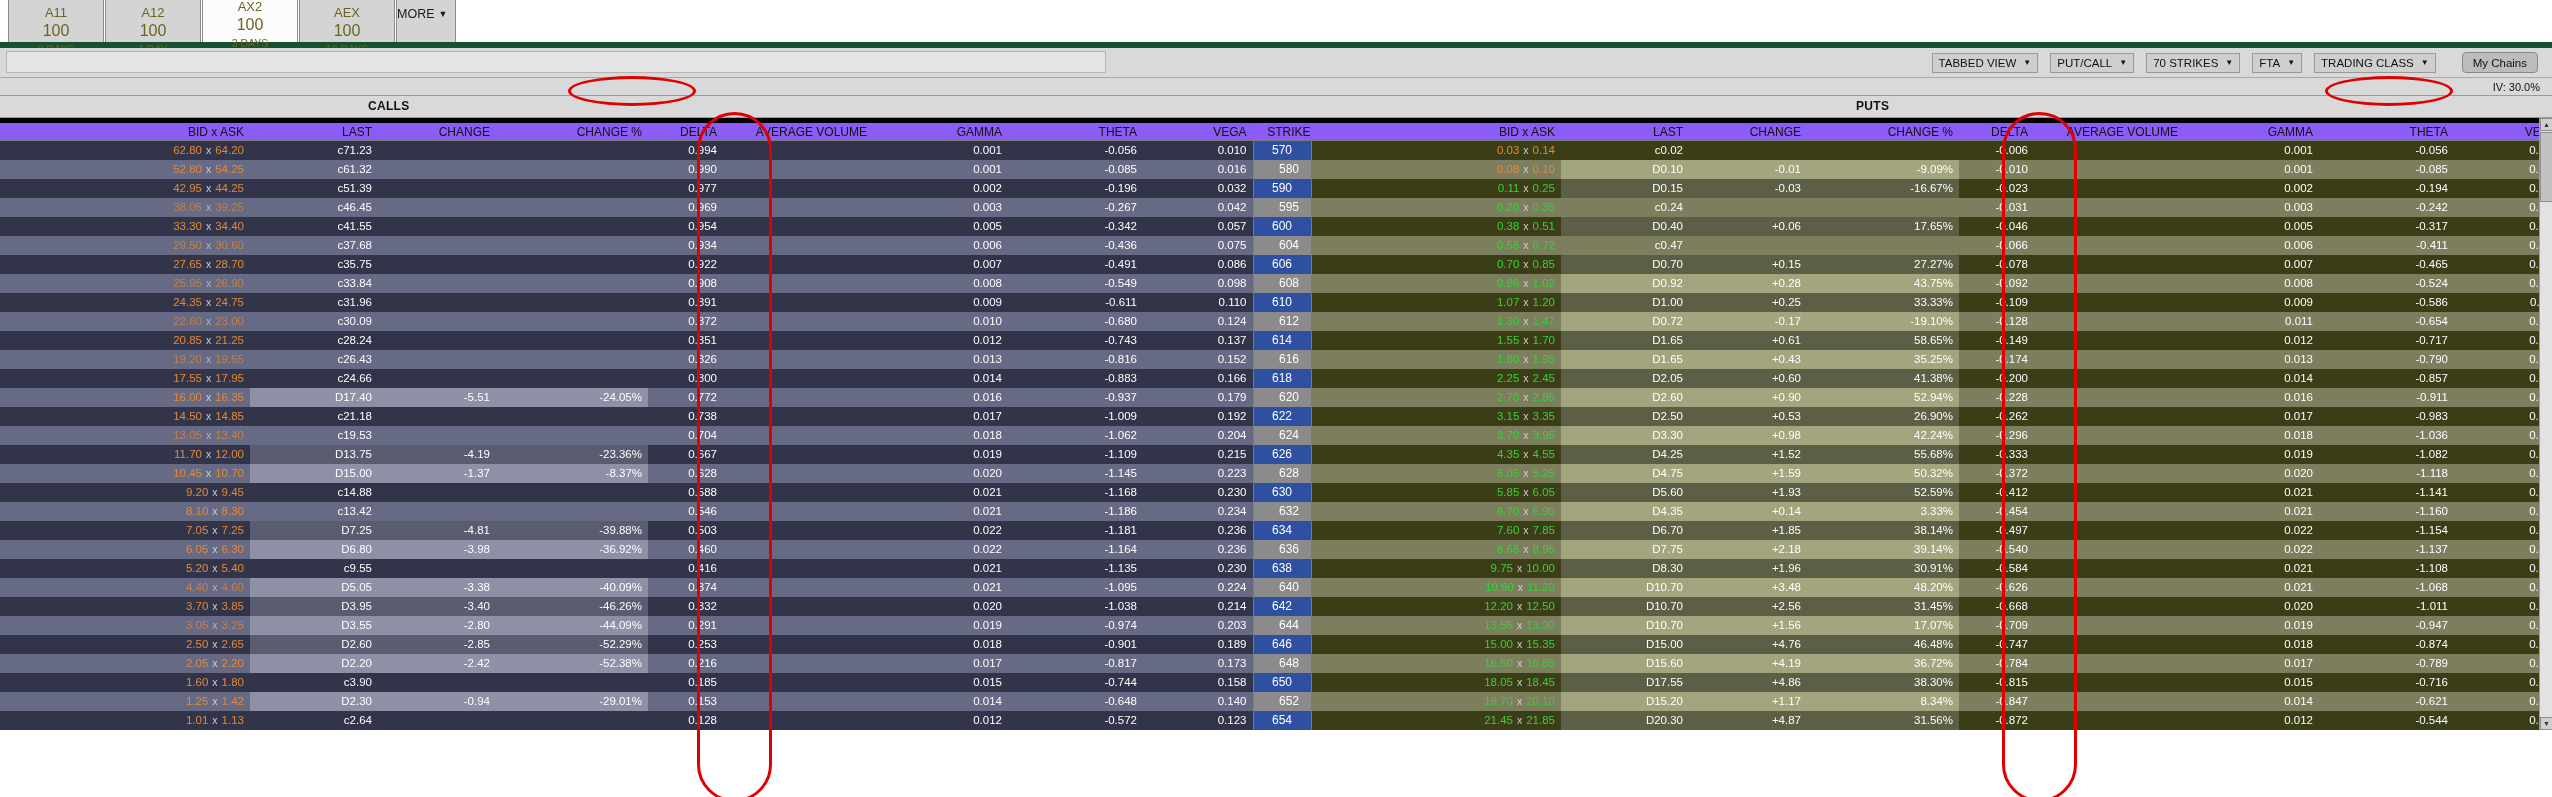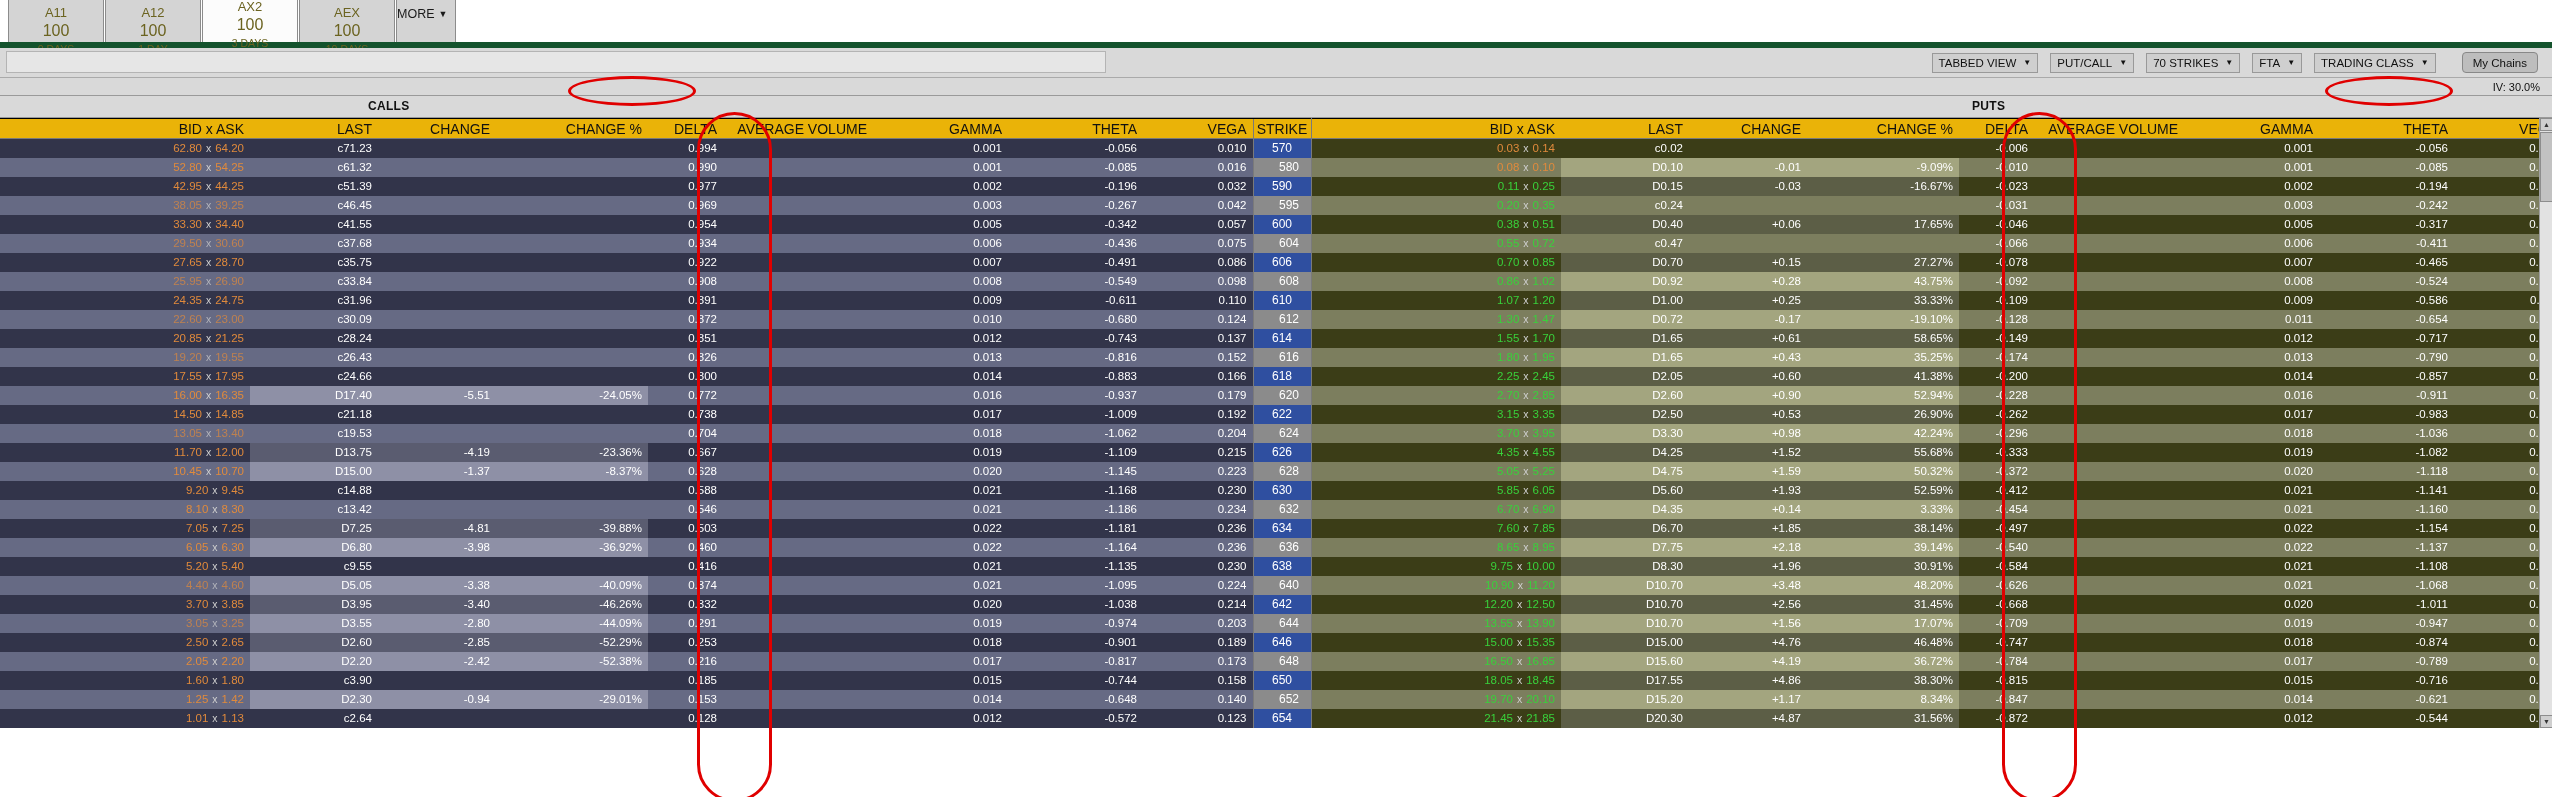--- a/index.html
+++ b/index.html
@@ -47,24 +47,24 @@
   .sectionbar { height:22px; background:#d9d9d9; position:relative;
     border-bottom:1px solid #9a9a9a; }
   .sectitle { position:absolute; top:3px; font-size:12px; font-weight:bold;
     color:#111; letter-spacing:.3px; }
   .ellipse { position:absolute; border:3px solid #e00000; border-radius:50%;
     pointer-events:none; z-index:40; }
 
   
   .grid { position:relative; }
   table { border-collapse:collapse; table-layout:fixed; width:2552px; }
-  thead th { background:#eab308; color:#111; font-size:14px; font-weight:normal;
-    height:20px; border-bottom:1px solid #7a7a7a; border-top:1px solid #000000;
+  thead th { background:#8b5cf6; color:#111; font-size:12px; font-weight:normal;
+    height:20px; border-bottom:1px solid #7a7a7a; border-top:5px solid #000000;
     text-align:right; padding-right:6px; }
-  thead th.strike-h { text-align:center; padding-right:0;
+  thead th.strike-h { padding-right:0;
     border-left:1px solid #7a7a7a; border-right:1px solid #7a7a7a; }
   tbody td { font-size:11.5px; height:19px; padding:0 6px; text-align:right;
     color:#ffffff; white-space:nowrap; }
 
   
   tr.c-odd  td.call { background:#32344a; }
   tr.c-even td.call { background:#666a84; }
   
   tr.c-odd  td.put  { background:#3b3d17; }
   tr.c-even td.put  { background:#7c7e5e; }
@@ -159,21 +159,21 @@
     <span>My Chains</span>
   </div>
 </div>
 
 <div class="ivbar">
   <span>IV: 30.0%</span>
 </div>
 
 <div class="sectionbar">
   <span class="sectitle" style="left:368px">CALLS</span>
-  <span class="sectitle" style="left:1972px">PUTS</span>
+  <span class="sectitle" style="left:1856px">PUTS</span>
   <div class="ellipse" style="left:568px; top:-20px; width:128px; height:30px;"></div>
   <div class="ellipse" style="left:2325px; top:-20px; width:128px; height:30px;"></div>
 </div>
 
 <div class="grid">
   <table>
     <colgroup id="cols">
         <col style="width: 250px;">
         <col style="width: 128px;">
         <col style="width: 118px;">

